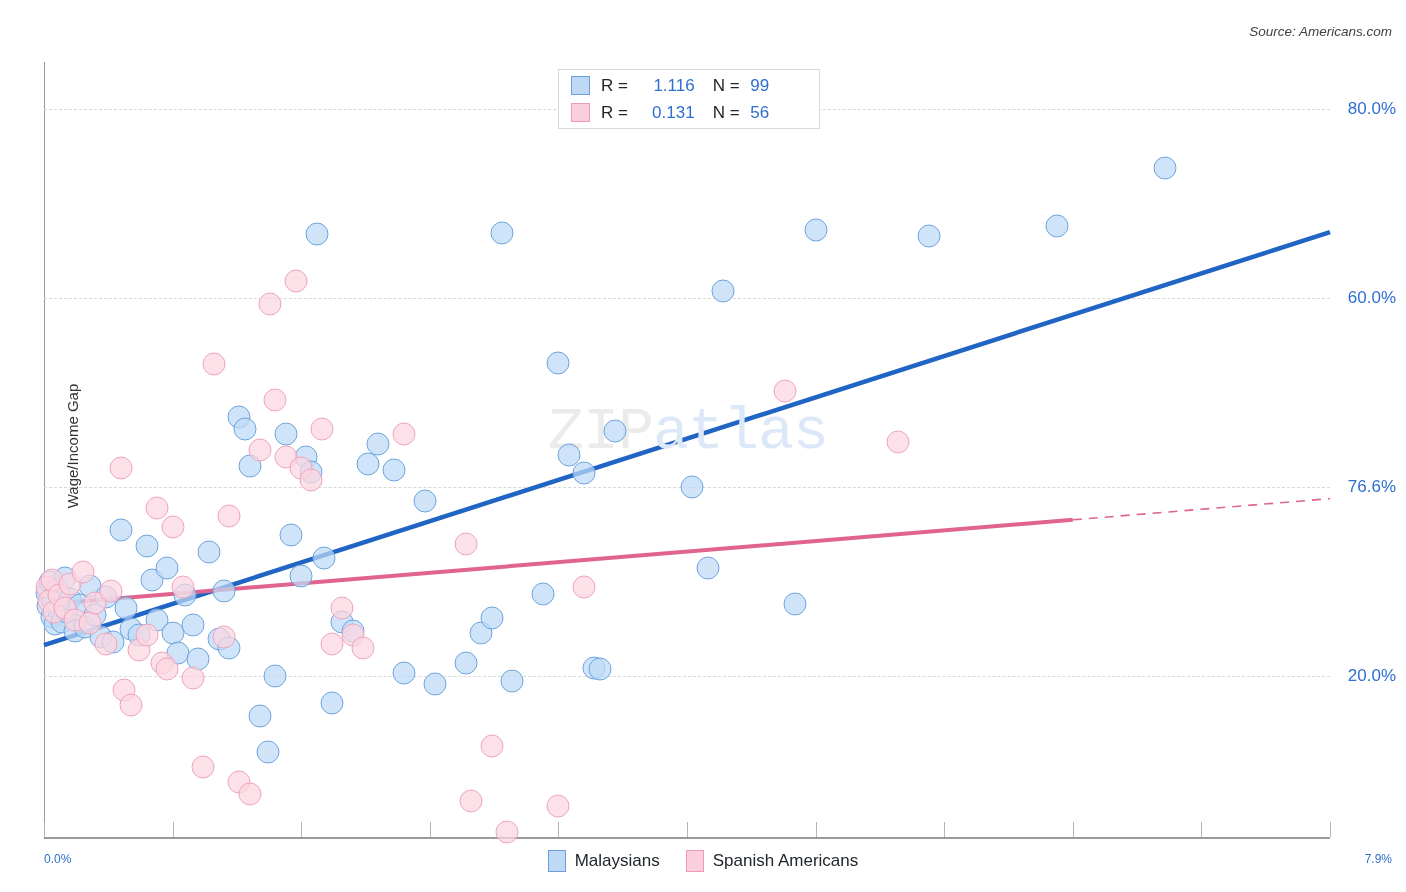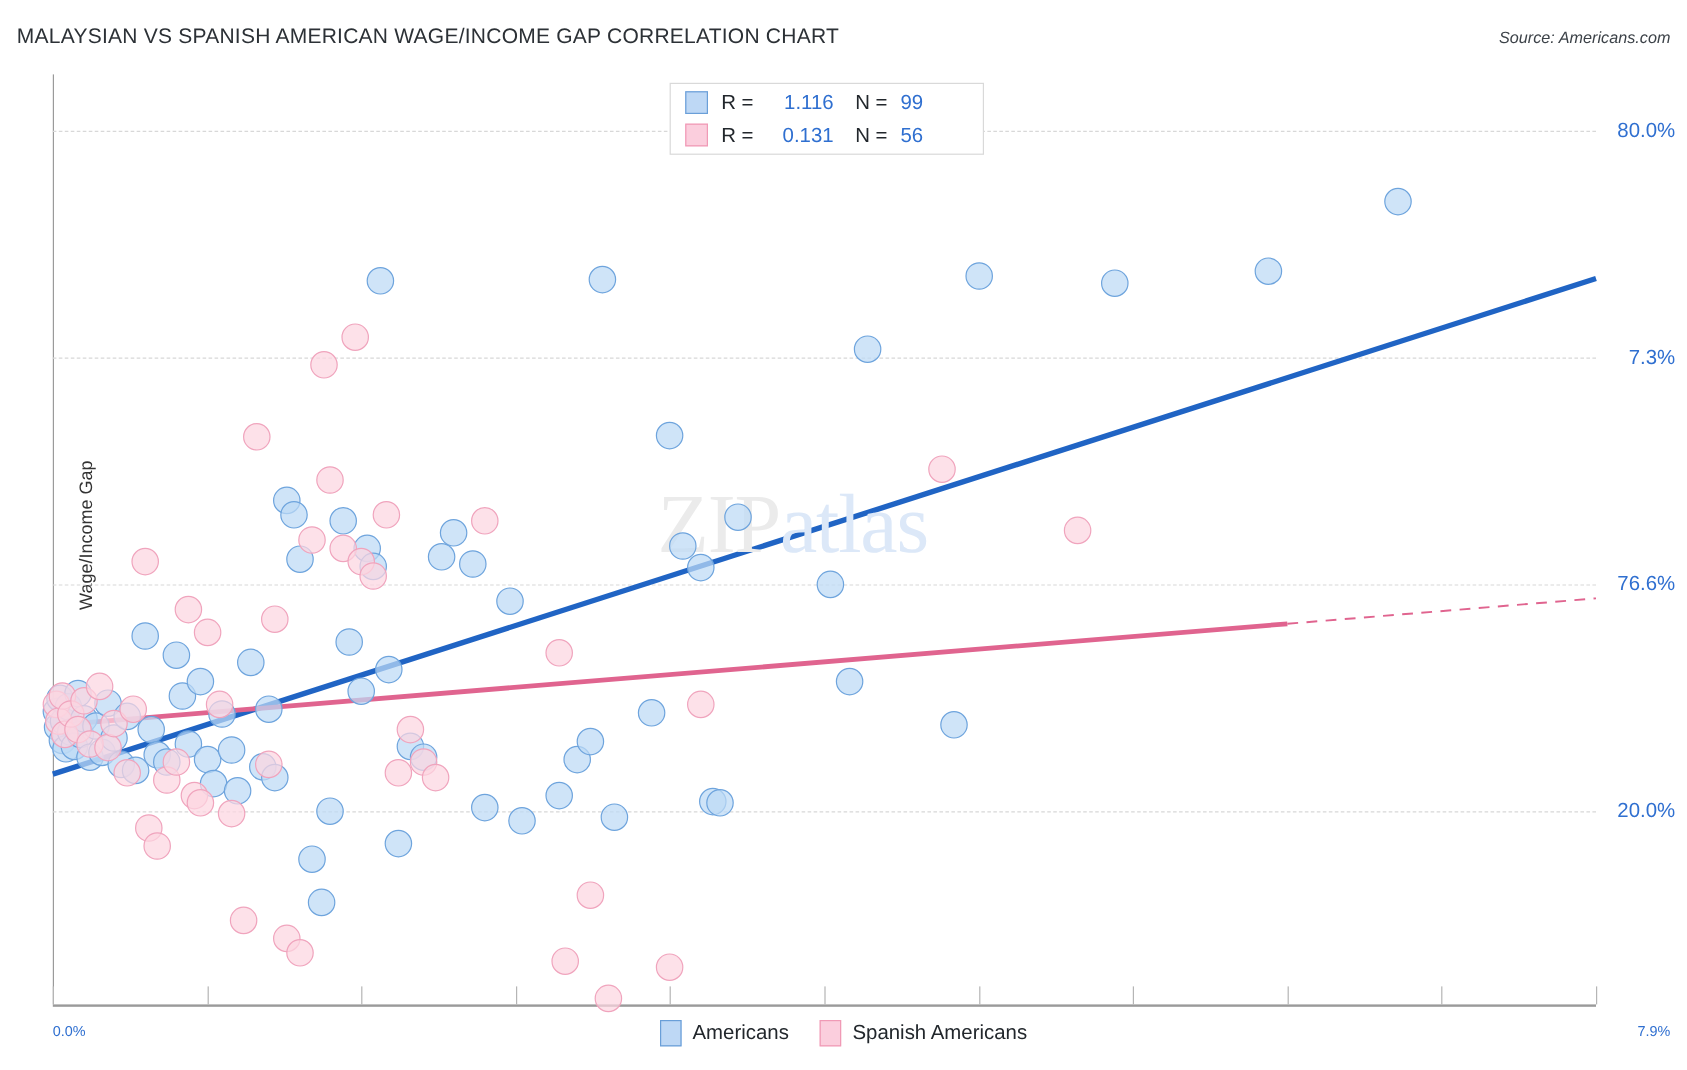--- a/index.html
+++ b/index.html
@@ -99,22 +99,22 @@
     transform: translateY(-50%) rotate(-90deg);
     transform-origin: center center;
     font-size: 15px;
     color: #333;
     white-space: nowrap;
   }
   .watermark {
     position: absolute;
     left: 548px;
     top: 398px;
-    font-size: 70px;
-    font-family: Liberation Serif, serif;
+    font-size: 60px;
+    font-family: Liberation Mono, monospace;
     letter-spacing: -1px;
     pointer-events: none;
     user-select: none;
     white-space: nowrap;
   }
   .wm-zip { color: #ebebeb; }
   .wm-atlas { color: #dce8f8; }
 
   .dot {
     position: absolute;
@@ -206,21 +206,20 @@
     width: 1406px;
     height: 892px;
     pointer-events: none;
   }
 </style>
 </head>
 <body>
 
 <div id="chart-root">
 
-  <div class="chart-title">MALAYSIAN VS SPANISH AMERICAN WAGE/INCOME GAP CORRELATION CHART</div>
   <div class="source-label">Source: Americans.com</div>
 
   <div class="y-axis-title">Wage/Income Gap</div>
 
   <div class="axis-left"></div>
   <div class="axis-bottom"></div>
 
   <div class="plot-area" id="plot-area">
       <div class="gridline" style="top: 614.329px;"></div>
       <div class="gridline" style="top: 425.305px;"></div>
@@ -254,31 +253,31 @@
       <span class="stat-n">56</span>
     </div>
   </div>
 
   <div class="x-end-label" id="x-min-label" style="left:44px;">0.0%</div>
   <div class="x-end-label" id="x-max-label" style="right:14px;">7.9%</div>
 
   <div class="series-legend">
     <div class="series-item">
       <span class="series-swatch blue"></span>
-      <span>Americans</span>
+      <span>Malaysians</span>
     </div>
     <div class="series-item">
       <span class="series-swatch pink"></span>
       <span>Spanish Americans</span>
     </div>
   </div>
 
 <div class="ytick-label" style="top: 676.329px;">20.0%</div>
     <div class="ytick-label" style="top: 487.305px;">76.6%</div>
-    <div class="ytick-label" style="top: 298.28px;">7.3%</div>
+    <div class="ytick-label" style="top: 298.28px;">60.0%</div>
     <div class="ytick-label" style="top: 109.256px;">80.0%</div>
     <div class="xtick" style="left: 44px;"></div>
     <div class="xtick" style="left: 172.6px;"></div>
     <div class="xtick" style="left: 301.2px;"></div>
     <div class="xtick" style="left: 429.8px;"></div>
     <div class="xtick" style="left: 558.4px;"></div>
     <div class="xtick" style="left: 687px;"></div>
     <div class="xtick" style="left: 815.6px;"></div>
     <div class="xtick" style="left: 944.2px;"></div>
     <div class="xtick" style="left: 1072.8px;"></div>

